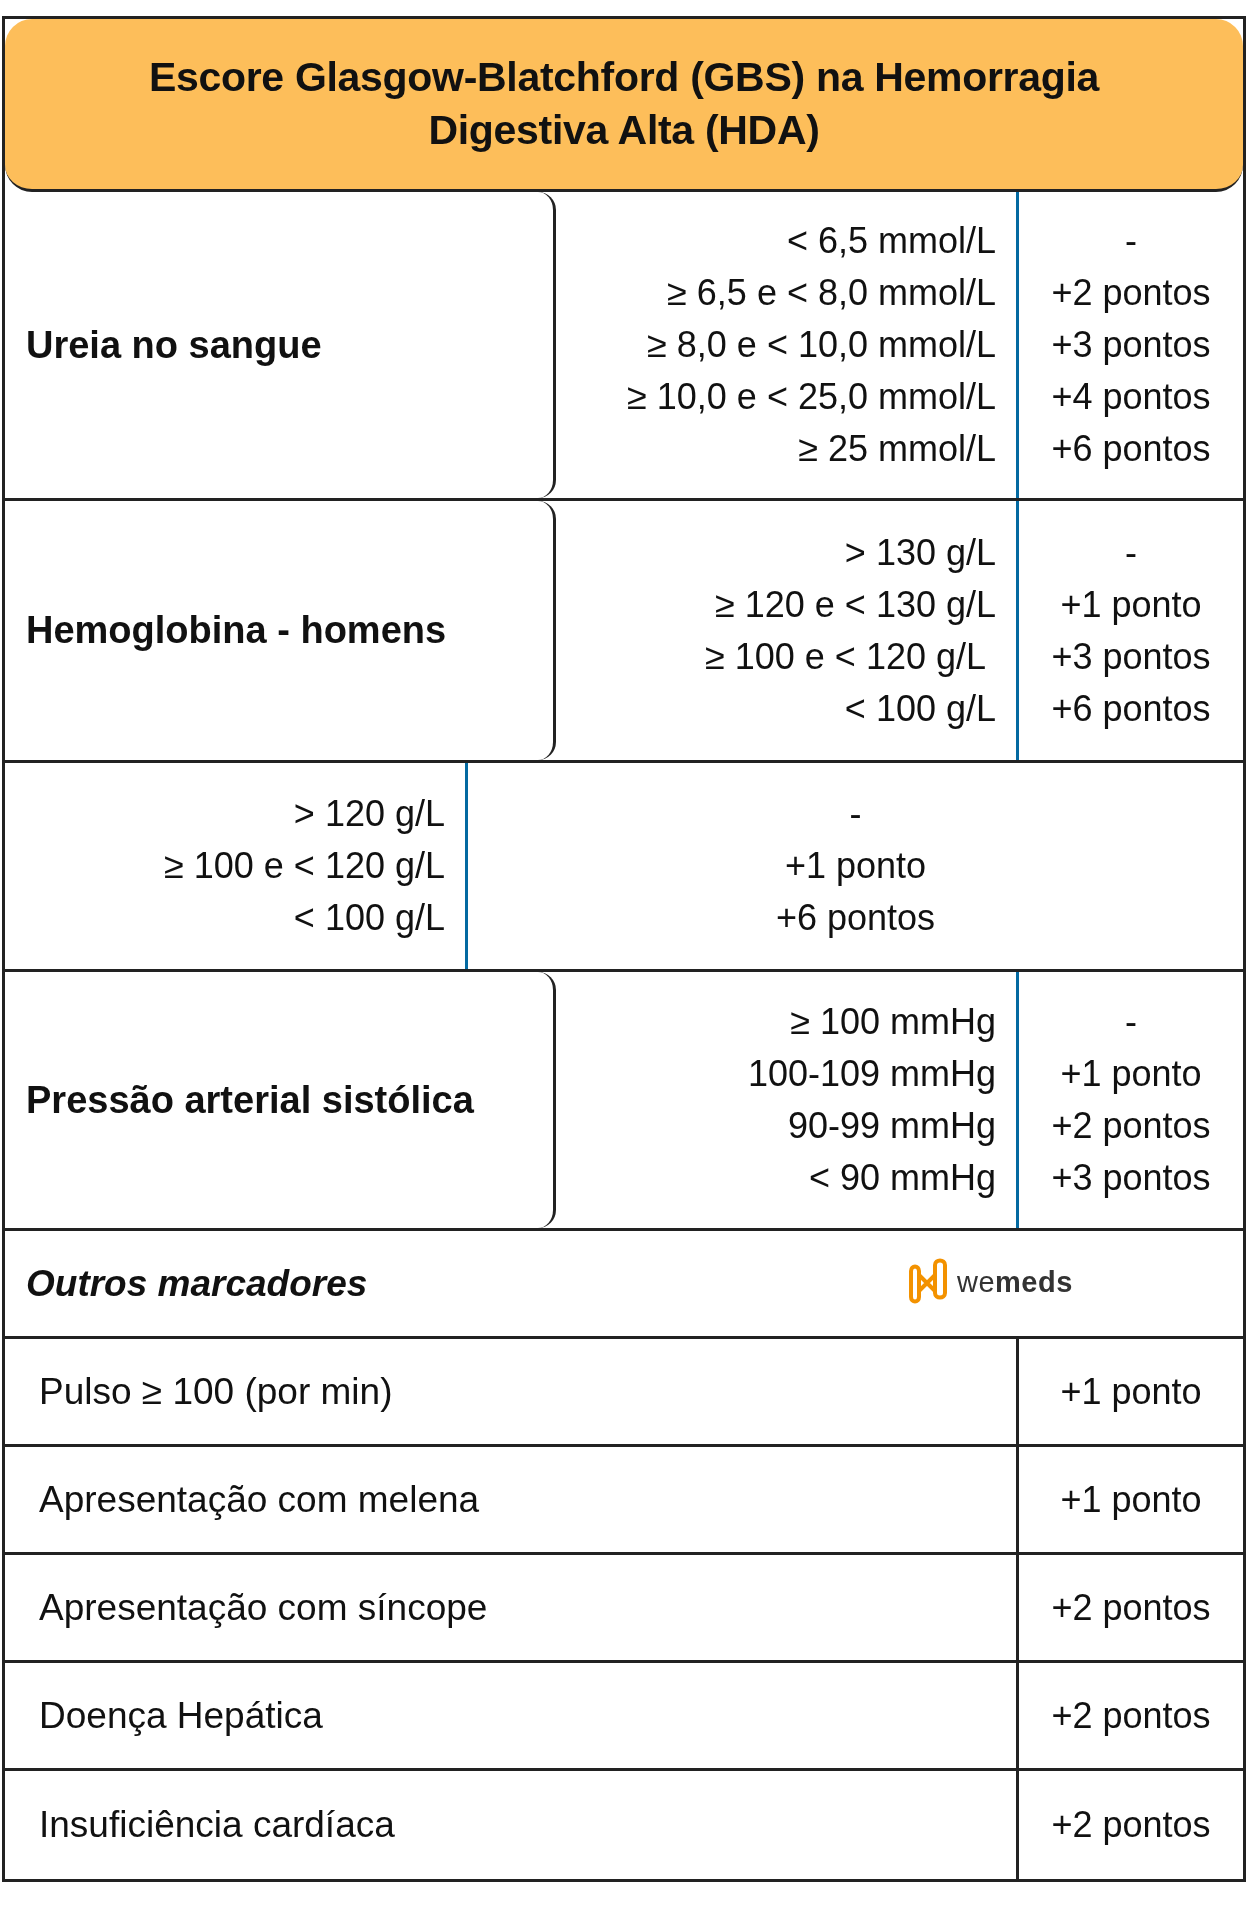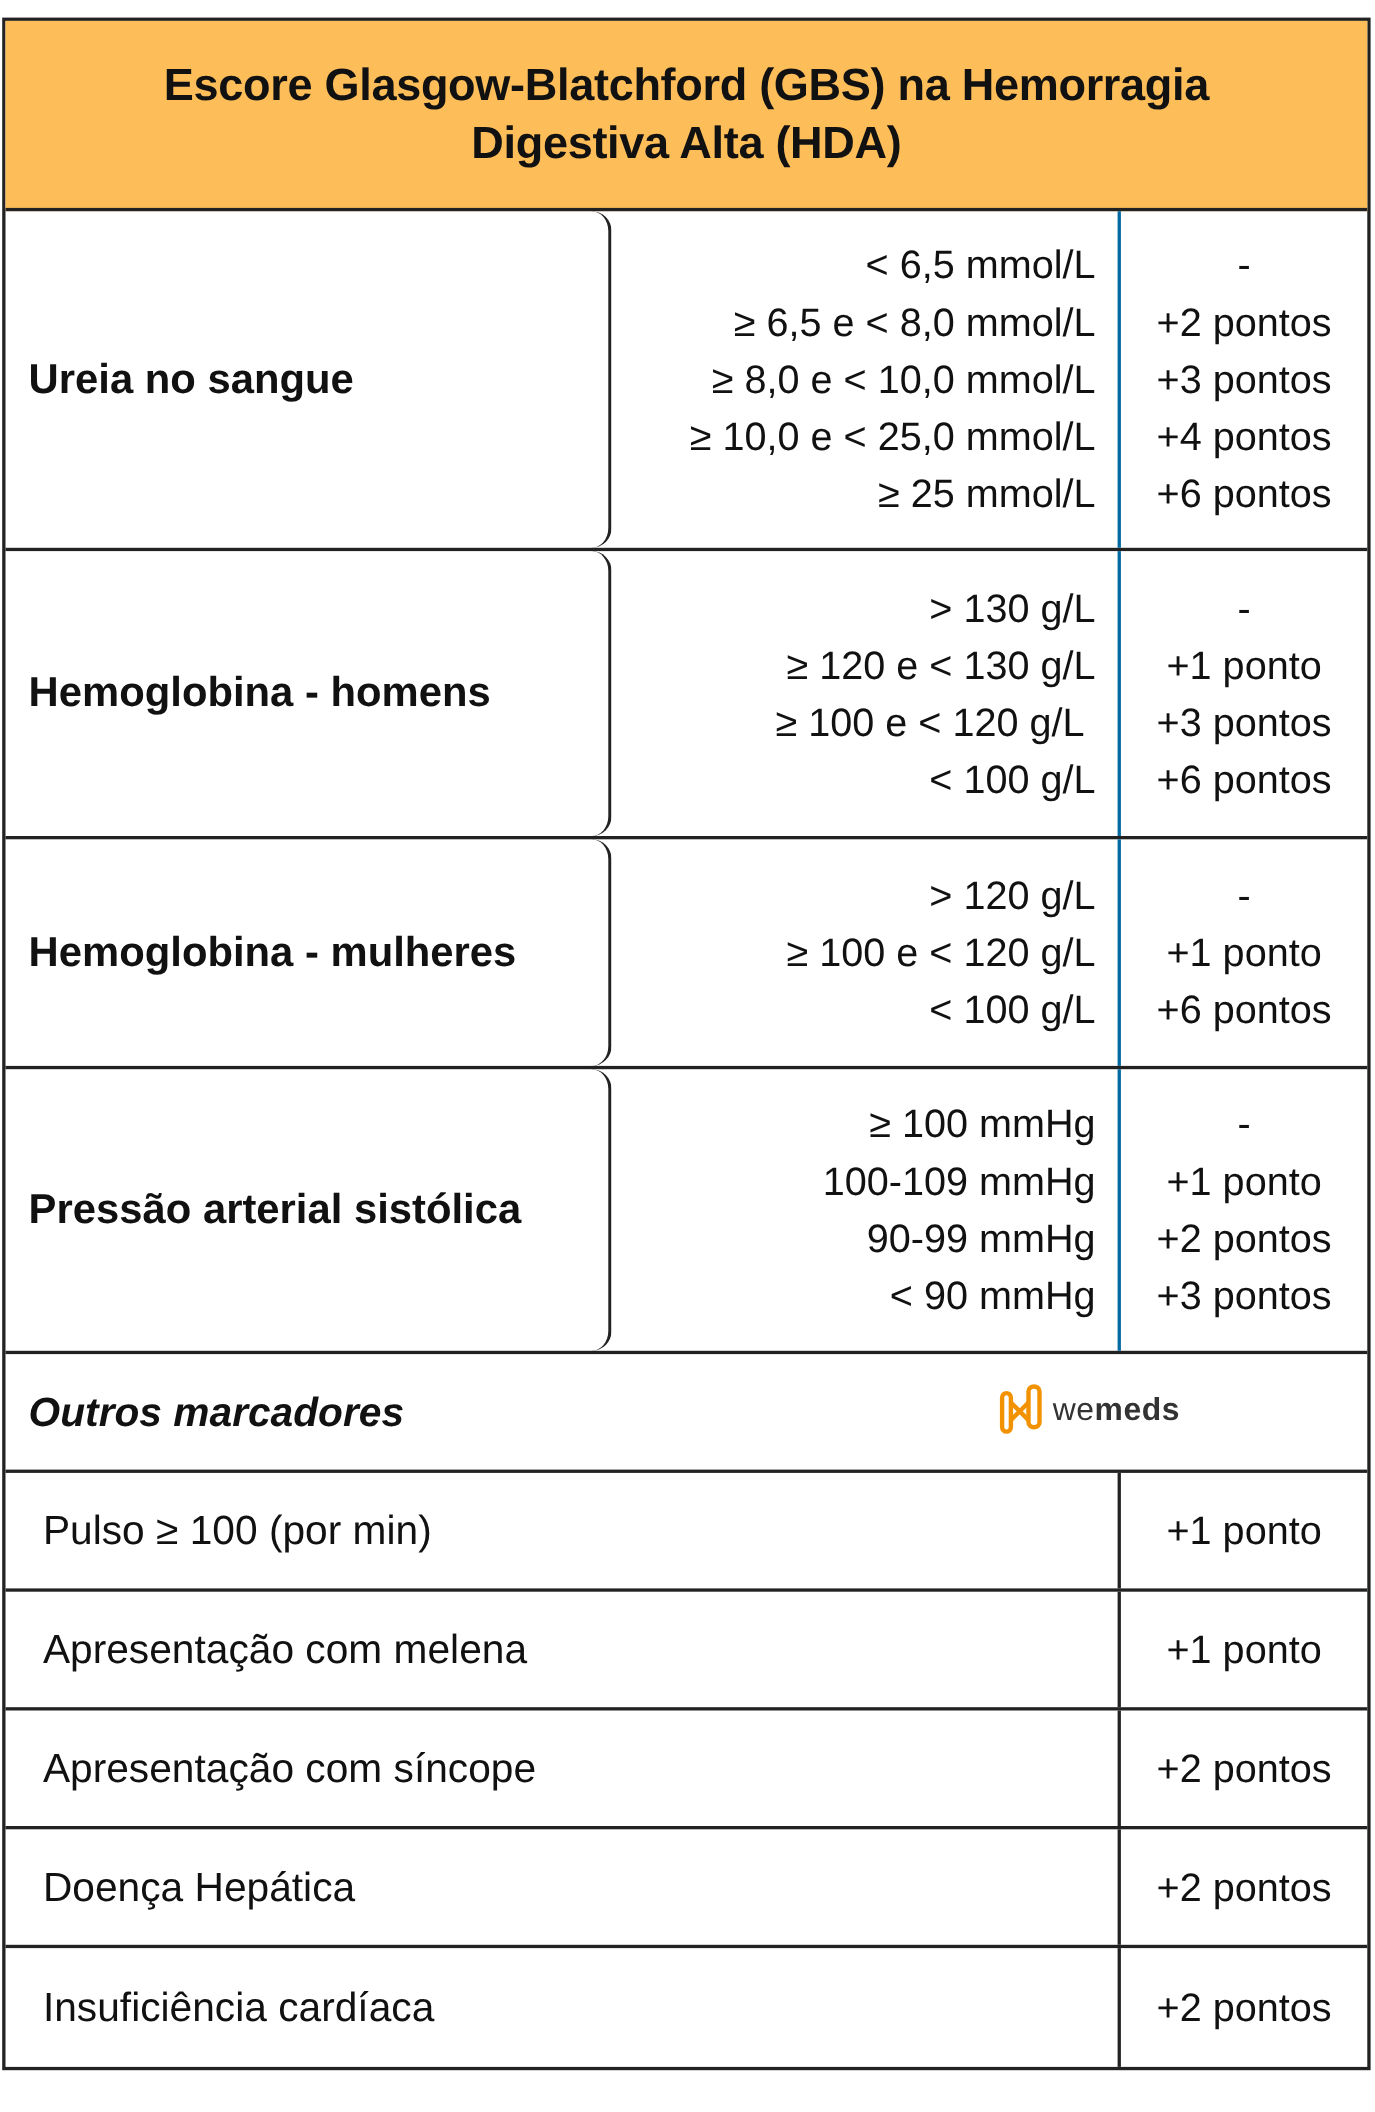--- a/index.html
+++ b/index.html
@@ -2,21 +2,21 @@
 <html><head>
 <meta charset="utf-8">
 <style>
   html, body { margin: 0; padding: 0; background: #ffffff; }
   body { width: 1250px; height: 1920px; position: relative; overflow: hidden;
          font-family: "Liberation Sans", "DejaVu Sans", sans-serif; color: #111; }
   .tbl { position: absolute; left: 2px; top: 16px; width: 1244px;
          border: 3px solid #222; box-sizing: border-box; }
   .header { height: 173px; background: #FDBE5A; border-bottom: 3px solid #222;
             display: flex; align-items: center; justify-content: center; text-align: center;
-            box-sizing: border-box; }
+            box-sizing: border-box; border-radius: 27px; }
   .header h1 { margin: 0; font-size: 41px; line-height: 53px; font-weight: bold; color: #111;
                letter-spacing: -0.3px; }
   .row3 { display: flex; border-bottom: 3px solid #222; box-sizing: border-box; }
   .c1 { width: 551px; border-right: 3px solid #222; box-sizing: border-box; display: flex;
         align-items: center; padding-left: 21px; font-weight: bold; font-size: 38px; border-radius: 18px; }
   .c2 { width: 463px; border-right: 3px solid #0369a1; box-sizing: border-box; display: flex;
         flex-direction: column; justify-content: center; align-items: flex-end; padding-right: 20px;
         font-size: 36px; line-height: 52px; }
   .c3 { flex: 1; display: flex; flex-direction: column; justify-content: center; align-items: center;
         font-size: 36px; line-height: 52px; }
@@ -71,21 +71,20 @@
     </div>
     <div class="c3">
       <div>-</div>
       <div>+1 ponto</div>
       <div>+3 pontos</div>
       <div>+6 pontos</div>
     </div>
   </div>
 
   <div class="row3" style="height:209px">
-    <div class="c1">Hemoglobina - mulheres</div>
     <div class="c2">
       <div>&gt; 120 g/L</div>
       <div>≥ 100 e &lt; 120 g/L</div>
       <div>&lt; 100 g/L</div>
     </div>
     <div class="c3">
       <div>-</div>
       <div>+1 ponto</div>
       <div>+6 pontos</div>
     </div>

